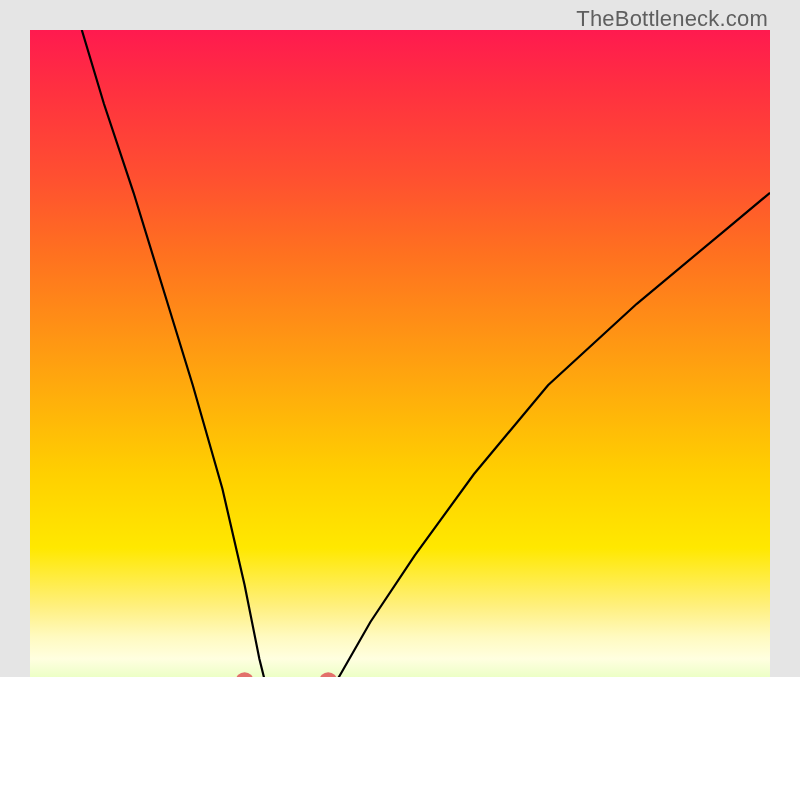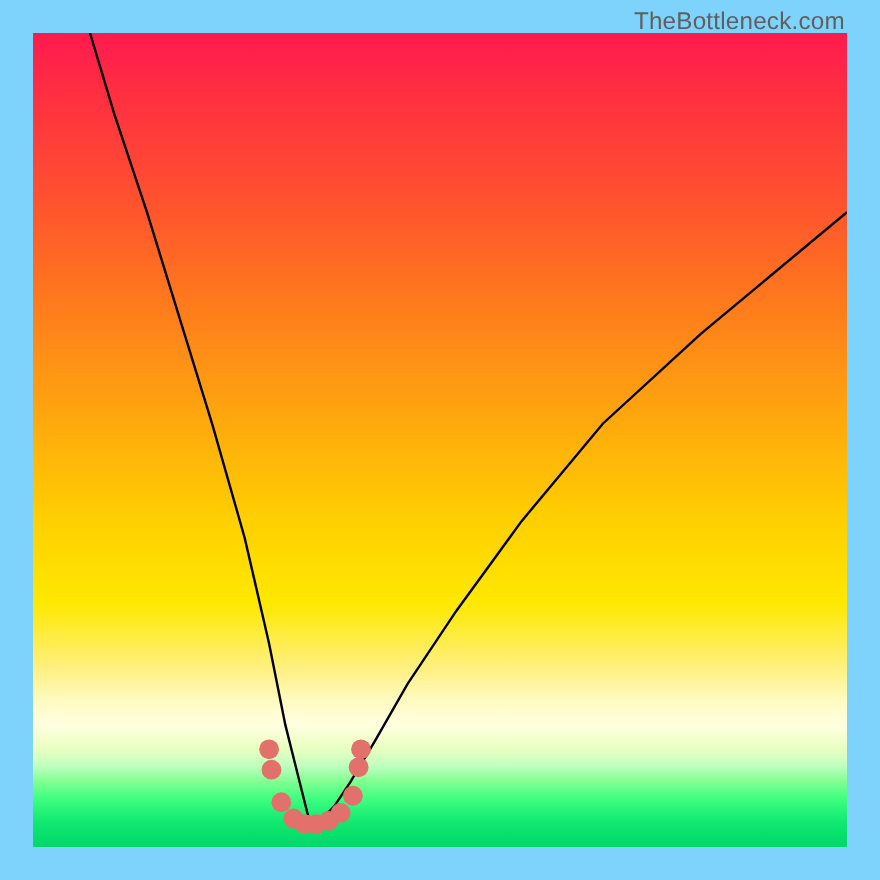--- a/index.html
+++ b/index.html
@@ -2,23 +2,23 @@
 <html><head>
 <meta charset="utf-8">
 <style>
   body {
     margin: 0;
     padding: 0;
     background: #fff;
   }
   .stage {
     width: 800px;
-    height: 800px;
+    height: 677px;
     position: relative;
-    background: #7dd3fc;
+    background: #e5e5e5;
     overflow: hidden;
   }
   .plot-area {
     position: absolute;
     left: 30px;
     top: 30px;
     width: 740px;
     height: 740px;
     background: linear-gradient(
       to bottom,

